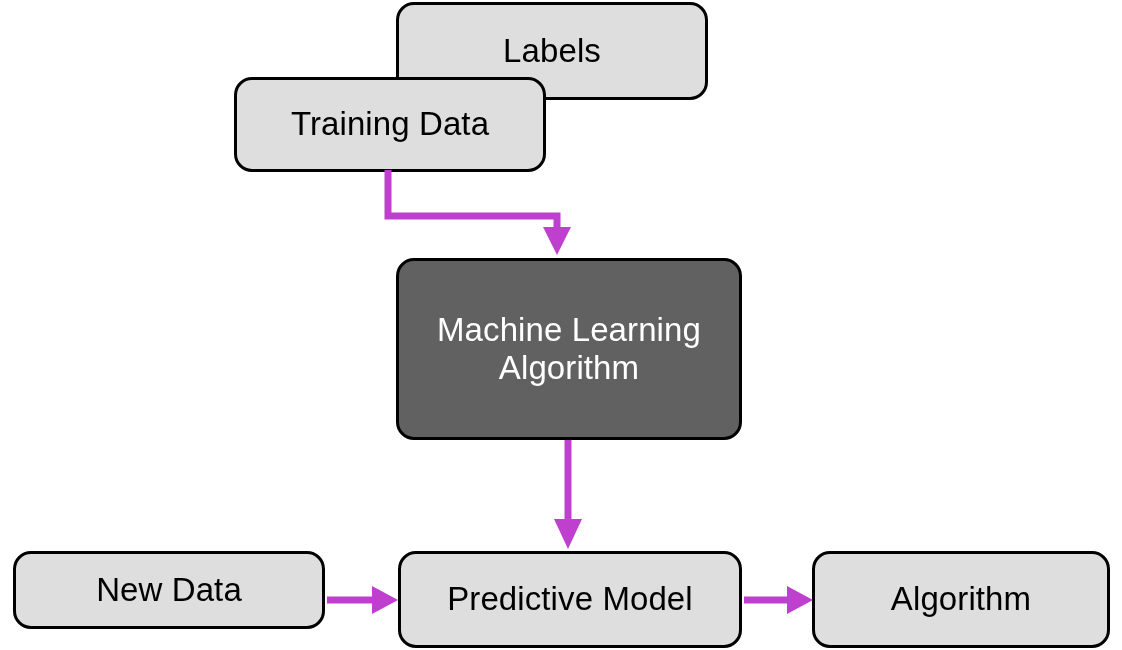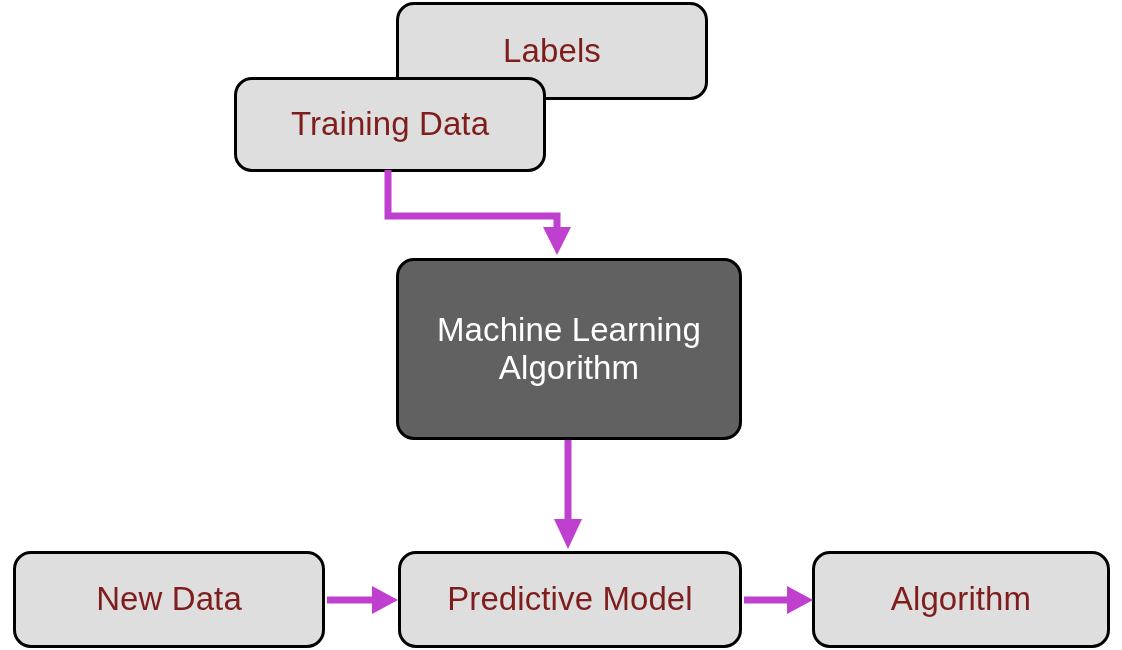--- a/index.html
+++ b/index.html
@@ -27,21 +27,21 @@
     align-items: center;
     justify-content: center;
     text-align: center;
     line-height: 1.16;
     font-family: "Liberation Sans", sans-serif;
     font-weight: 400;
     letter-spacing: 0.1px;
   }
   .node-light {
     background: #dedede;
-    color: #7f1d1d;
+    color: #000000;
   }
   .node-dark {
     background: #616161;
     color: #ffffff;
   }
   .node-label {
     display: block;
     padding: 0 10px;
     white-space: pre-line;
   }
@@ -55,21 +55,21 @@
     left: 234px;  top: 77px;  width: 312px; height: 95px;
     font-size: 33px;
     z-index: 2;
   }
   #node-ml-algorithm {
     left: 396px;  top: 258px; width: 346px; height: 182px;
     font-size: 33px;
     z-index: 2;
   }
   #node-new-data {
-    left: 13px;   top: 551px; width: 312px; height: 97px;
+    left: 13px;   top: 551px; width: 312px; height: 78px;
     font-size: 33px;
     z-index: 2;
   }
   #node-predictive-model {
     left: 398px;  top: 551px; width: 344px; height: 97px;
     font-size: 33px;
     z-index: 2;
   }
   #node-prediction {
     left: 812px;  top: 551px; width: 298px; height: 97px;

